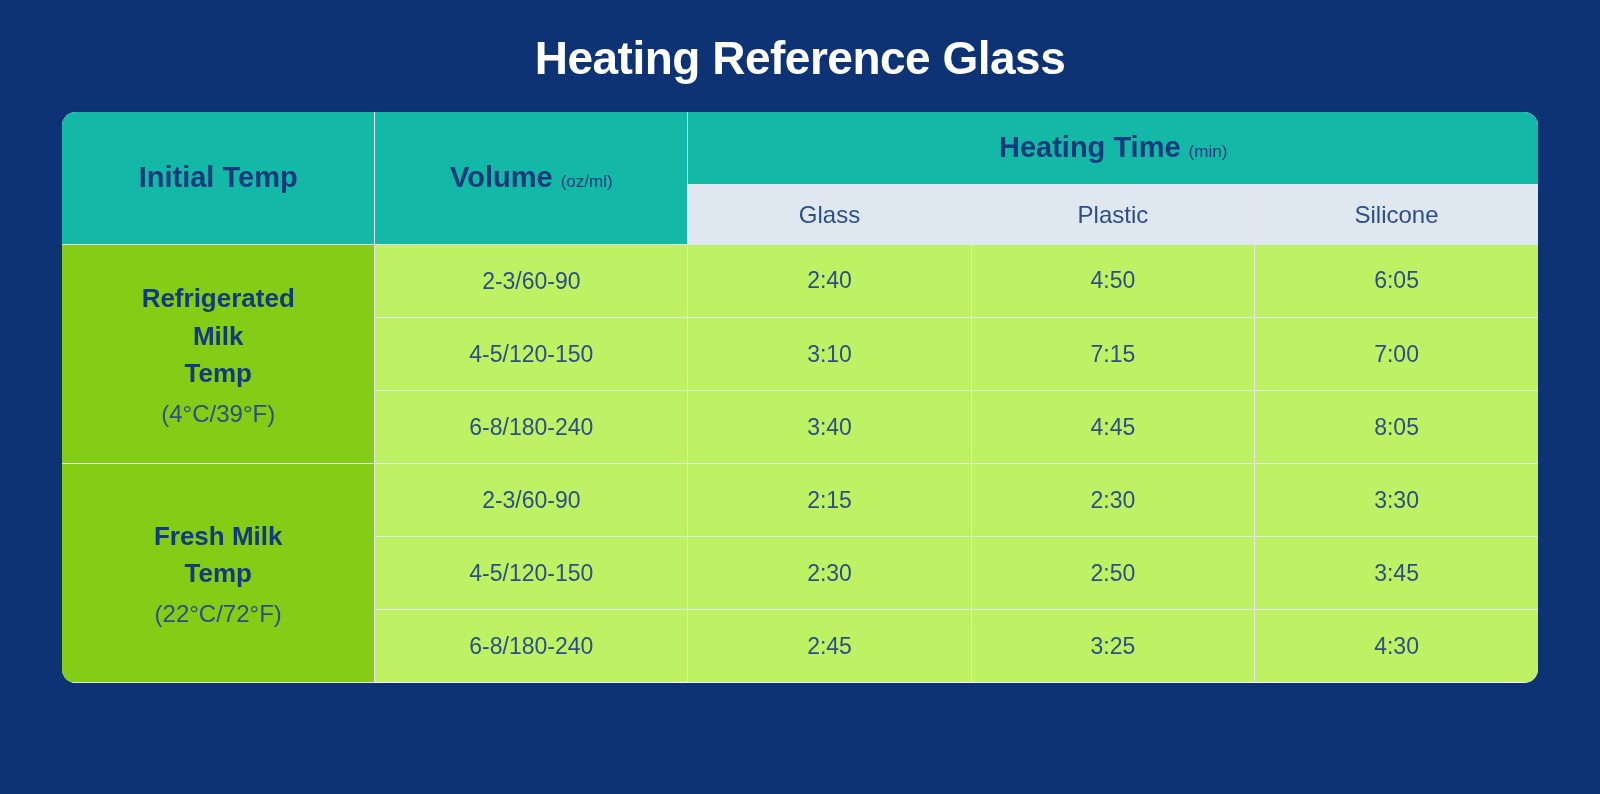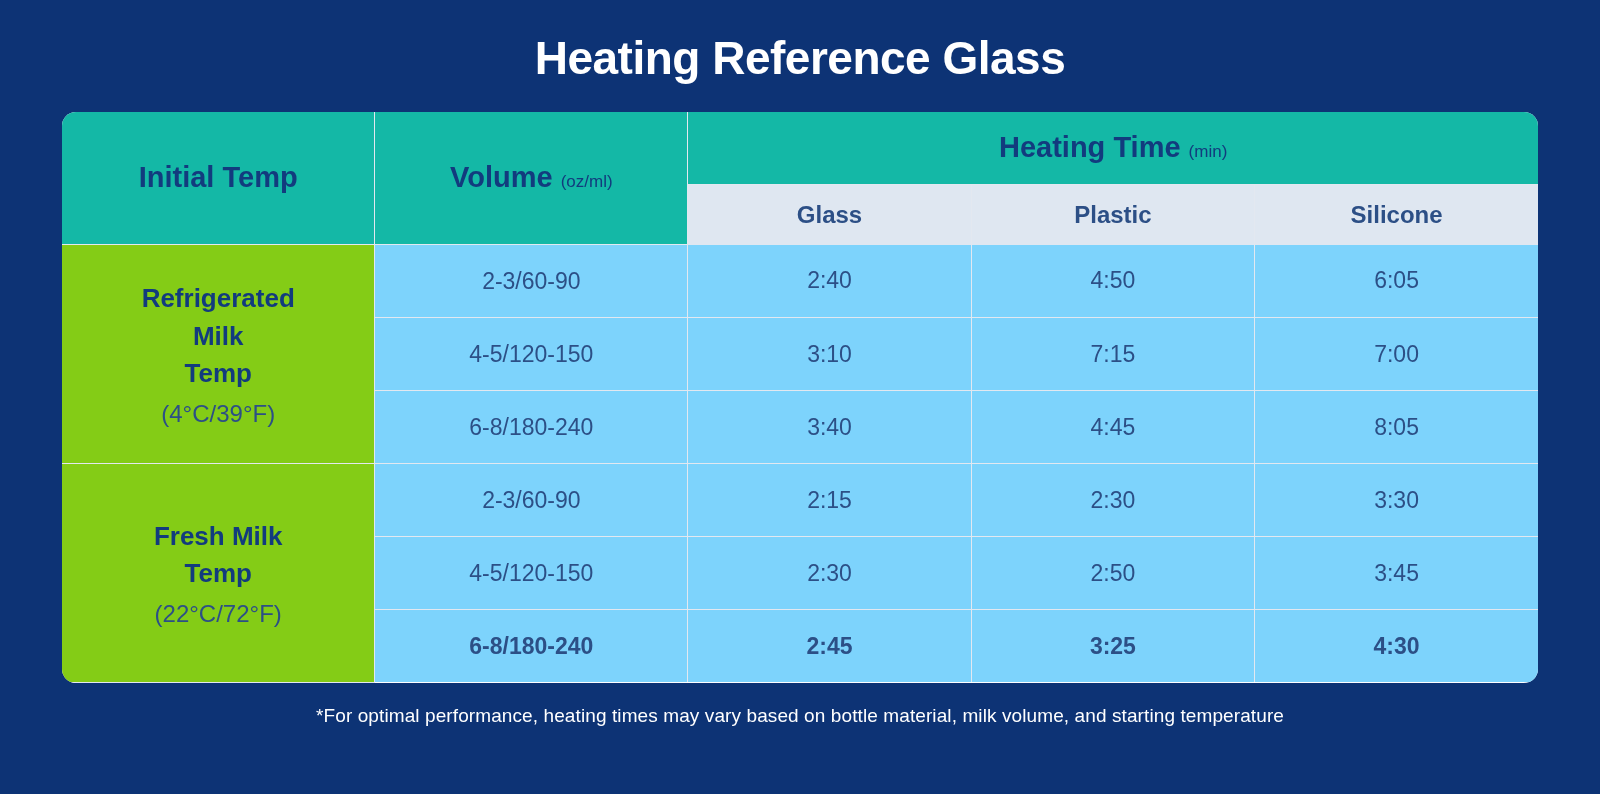--- a/index.html
+++ b/index.html
@@ -41,21 +41,21 @@
     table-layout: fixed;
   }
   table.ref td, table.ref th {
     border: 1px solid #e3e8f0;
     padding: 0;
   }
   
   table.ref tr > *:first-child { border-left: none; }
   table.ref tr > *:last-child { border-right: none; }
   table.ref tr:first-child > * { border-top: none; }
-  table.ref tr:last-child > * { border-bottom: none; font-weight: bold; }
+  table.ref tr:last-child > * { border-bottom: none; }
 
   .head-cell {
     background: #14b8a6;
     color: #123b7e;
     text-align: center;
     vertical-align: middle;
     font-weight: bold;
   }
   .head-main {
     font-size: 29px;
@@ -99,21 +99,21 @@
     font-weight: normal;
     color: #2c4f86;
     margin-top: 7px;
   }
   .body-cell {
     text-align: center;
     vertical-align: middle;
     color: #2c4f86;
     font-size: 23px;
     height: 72px;
-    background: #7dd3fc;
+    background: #bef264;
   }
   .group-sep td {
     border-top: 1px solid #cfd9e6;
   }
   .footnote {
     text-align: center;
     color: #ffffff;
     font-size: 19px;
     margin-top: 22px;
     letter-spacing: 0.1px;
@@ -206,15 +206,14 @@
         <tr>
           <td class="body-cell">6-8/180-240</td>
           <td class="body-cell">2:45</td>
           <td class="body-cell">3:25</td>
           <td class="body-cell">4:30</td>
         </tr>
       </tbody>
     </table>
   </div>
 
-  <div class="footnote">*For optimal performance, heating times may vary based on  bottle material, milk volume, and starting temperature</div>
 
 </div>
 
 </body></html>

